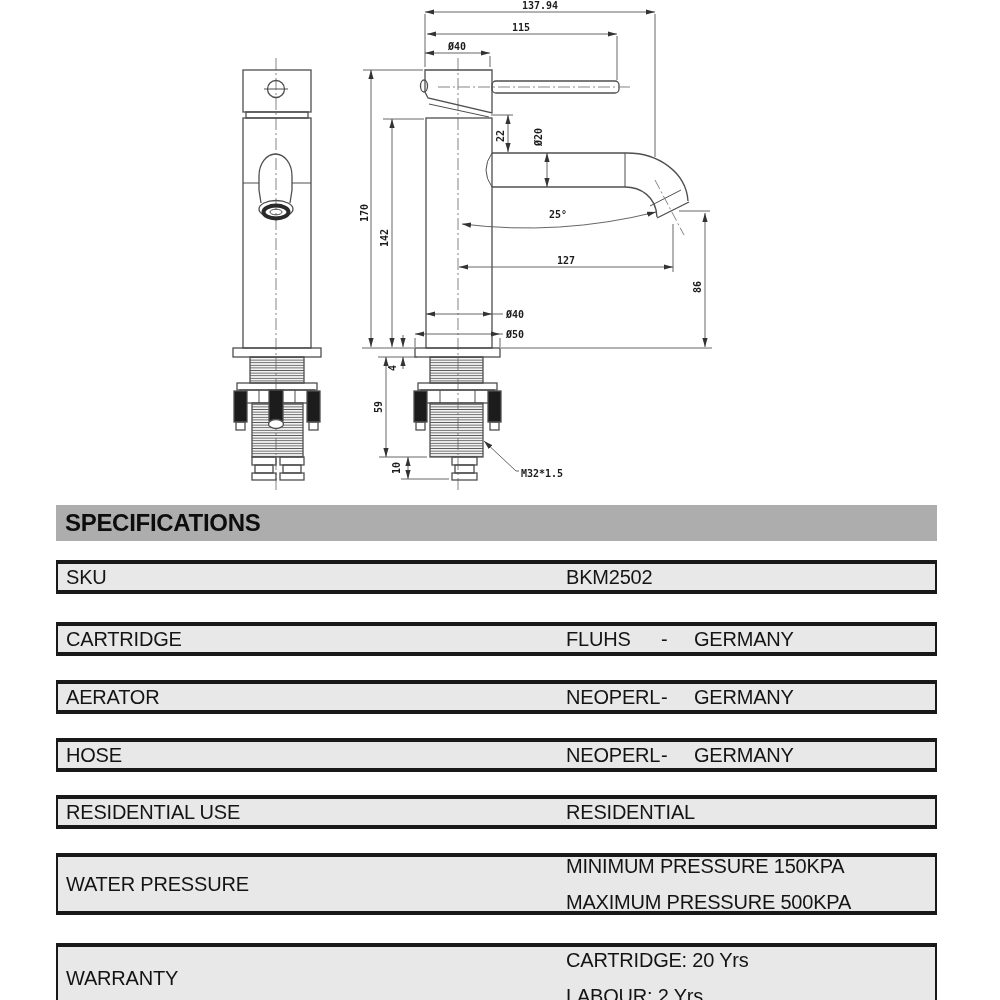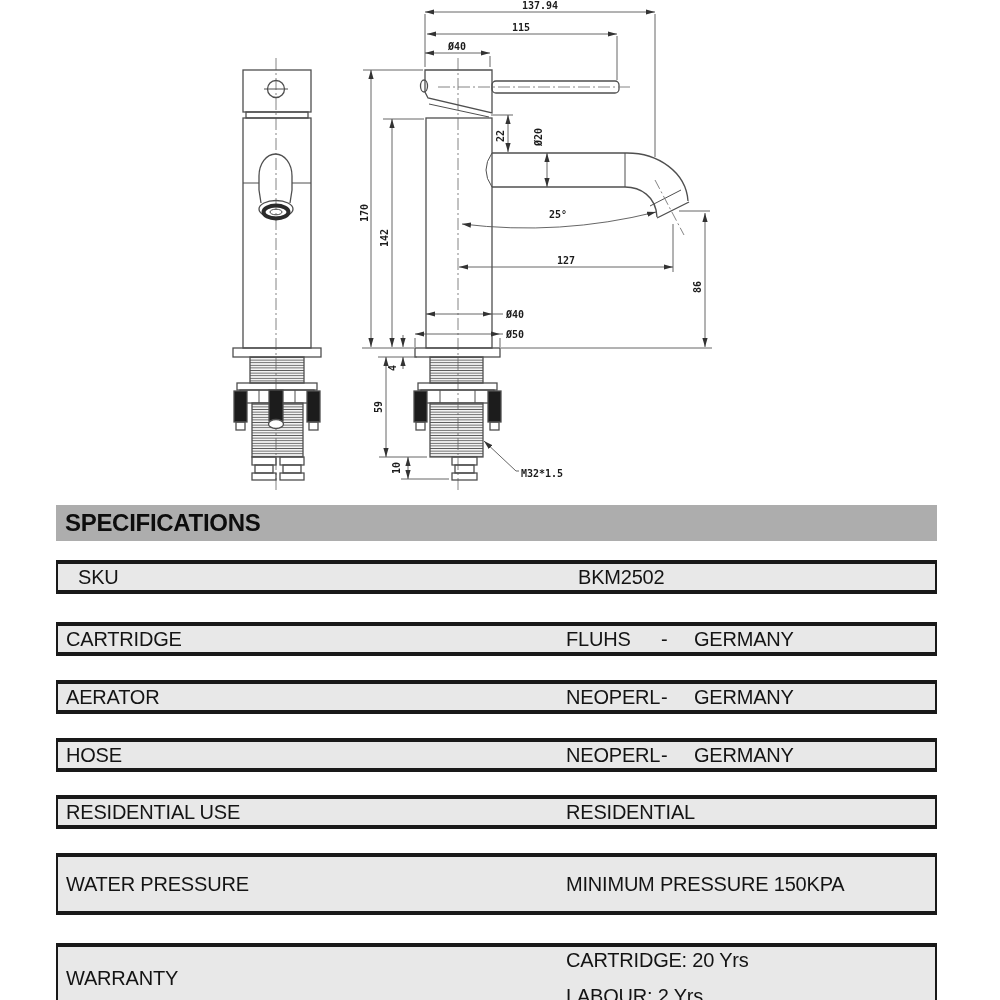--- a/index.html
+++ b/index.html
@@ -13,21 +13,21 @@
   .row{position:absolute;left:56px;width:881px;box-sizing:border-box;background:#e8e8e8;
        border:2px solid #191919;border-top-width:4px;border-bottom-width:4px;
        display:flex;font-size:20px;color:#141414;}
   .row .label{width:500px;padding-left:8px;display:flex;align-items:center;letter-spacing:-0.2px;}
   .row .value{flex:1;display:flex;align-items:center;letter-spacing:-0.2px;}
   .row .vcol{flex:1;display:flex;flex-direction:column;justify-content:center;line-height:29px;letter-spacing:-0.2px;gap:7px;}
   .v-brand{display:inline-block;width:95px;}
   .v-sep{display:inline-block;width:33px;}
   .r-single{height:34px;}
   .r-double{height:62px;}
-  .r-sku{top:560px;padding-left:12px;} .r-cartridge{top:622px;} .r-aerator{top:680px;} .r-hose{top:738px;}
+  .r-sku{top:560px;} .r-cartridge{top:622px;} .r-aerator{top:680px;} .r-hose{top:738px;}
   .r-use{top:795px;} .r-pressure{top:853px;} .r-warranty{top:943px;height:70px;}
 </style>
 </head>
 <body>
 
 <div class="sheet">
 
   <svg class="drawing" width="1000" height="500" viewBox="0 0 1000 500">
     <defs>
       <pattern id="thr" width="6" height="2.6" patternUnits="userSpaceOnUse">
@@ -195,20 +195,21 @@
 
   <div class="row r-single r-use">
     <div class="label">RESIDENTIAL USE</div>
     <div class="value">RESIDENTIAL</div>
   </div>
 
   <div class="row r-double r-pressure">
     <div class="label">WATER PRESSURE</div>
     <div class="vcol">
       <div>MINIMUM PRESSURE 150KPA</div>
+      <div>MAXIMUM PRESSURE 500KPA</div>
     </div>
   </div>
 
   <div class="row r-warranty">
     <div class="label">WARRANTY</div>
     <div class="vcol">
       <div>CARTRIDGE: 20 Yrs</div>
       <div>LABOUR: 2 Yrs</div>
     </div>
   </div>

